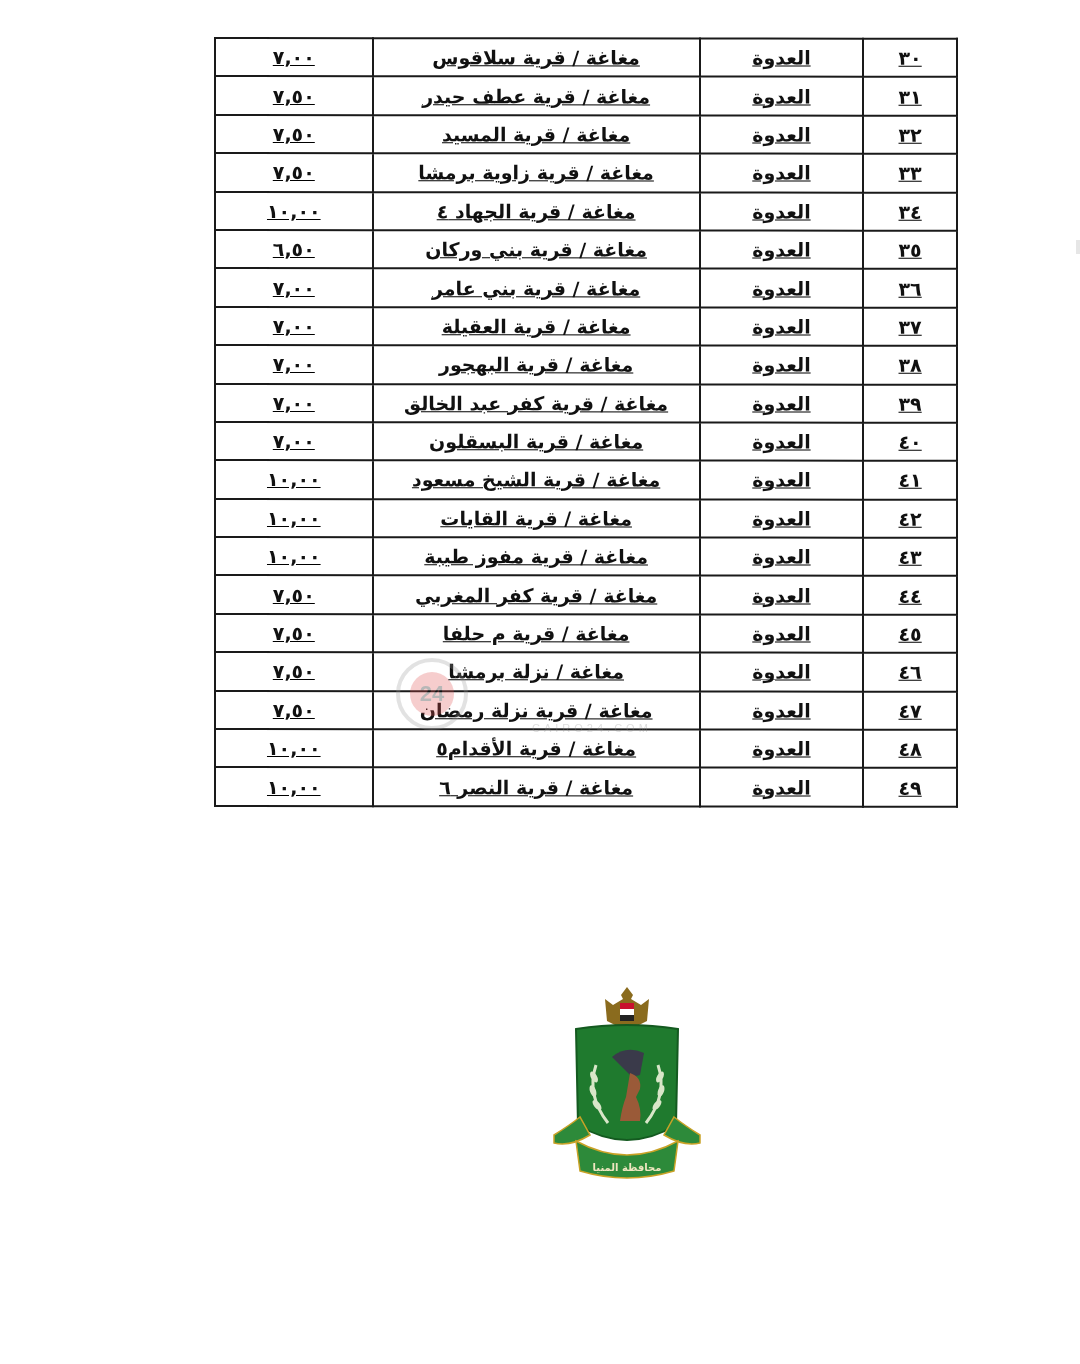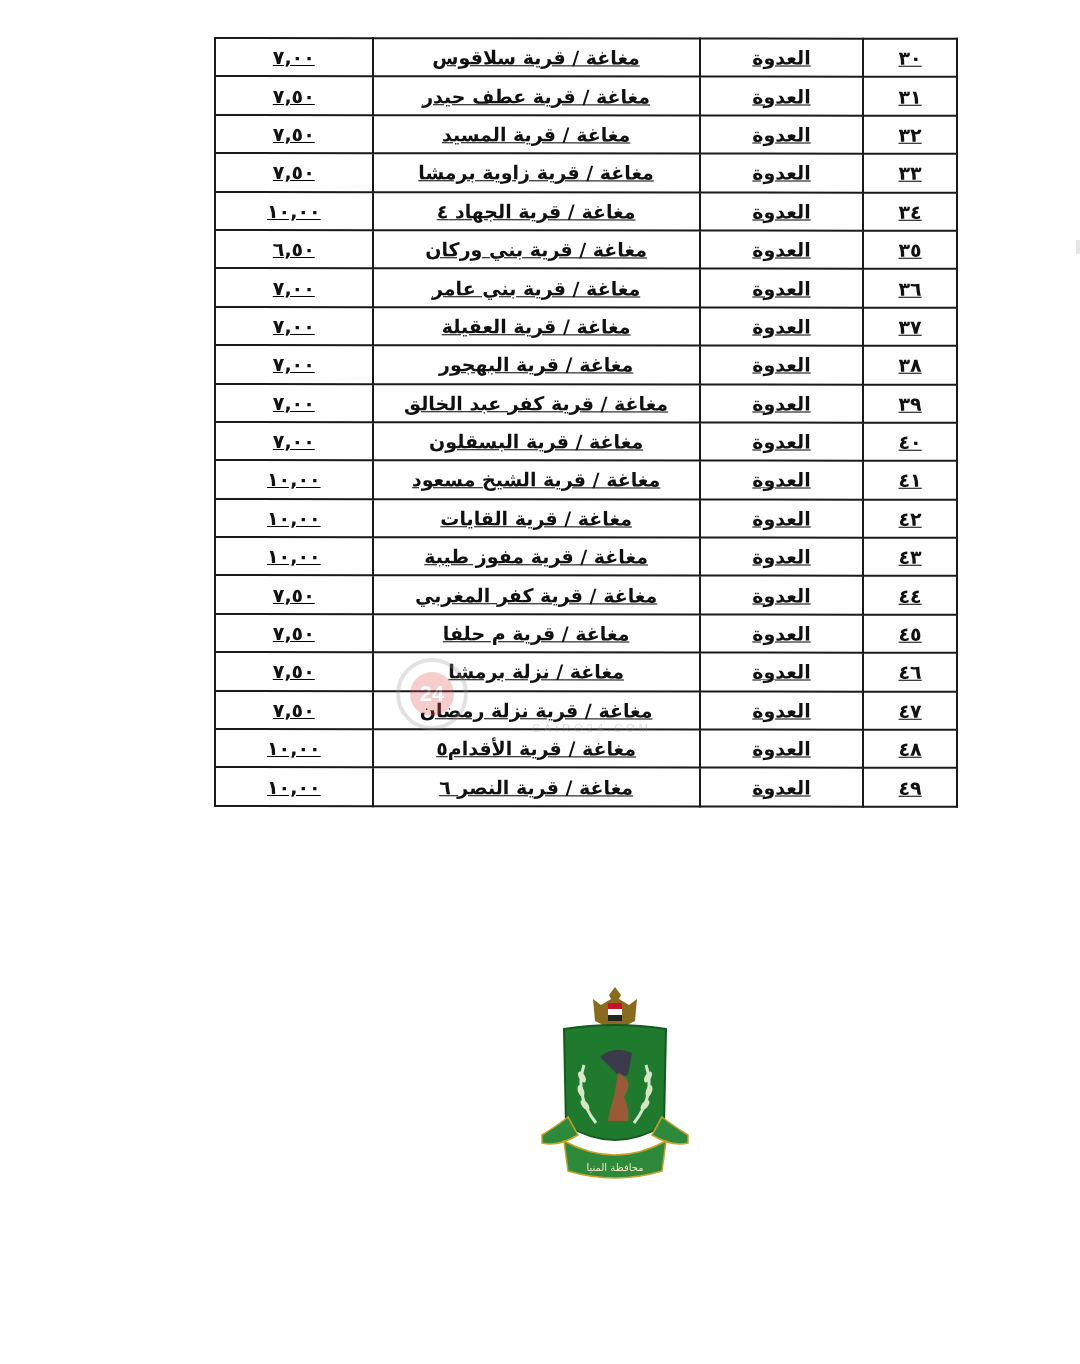--- a/index.html
+++ b/index.html
@@ -43,39 +43,39 @@
   }
   .wm-circle {
     position: absolute; left: 4px; top: 18px;
     width: 72px; height: 72px;
     border: 4px solid #9a9a9a; border-radius: 50%;
     box-sizing: border-box;
   }
   .wm-badge {
     position: absolute; left: 18px; top: 32px;
     width: 44px; height: 44px; border-radius: 50%;
-    background: #e05050; color: #ffffff;
+    background: #e05050; color: #000000;
     font: bold 22px "Liberation Sans", sans-serif;
     display: flex; align-items: center; justify-content: center;
     opacity: 1.6;
   }
   .wm-text {
     position: absolute; left: 70px; top: 0px;
     font: bold 64px "DejaVu Sans", sans-serif;
     color: #707070; direction: rtl;
   }
   .wm-sub {
     position: absolute; left: 140px; top: 82px;
     font: 11px "Liberation Sans", sans-serif;
     color: #888; letter-spacing: 4px; text-align: right;
   }
   .logo {
     position: absolute;
-    left: 538px; top: 985px;
-    width: 154px; height: 200px;
+    left: 550px; top: 985px;
+    width: 154px; height: 200px; font-weight: bold;
   }
   .scan-edge {
     position: absolute; right: 0; top: 240px;
     width: 4px; height: 14px; background: #e6e6e6;
   }
 </style>
 </head>
 <body>
 
 <table class="page-table">

